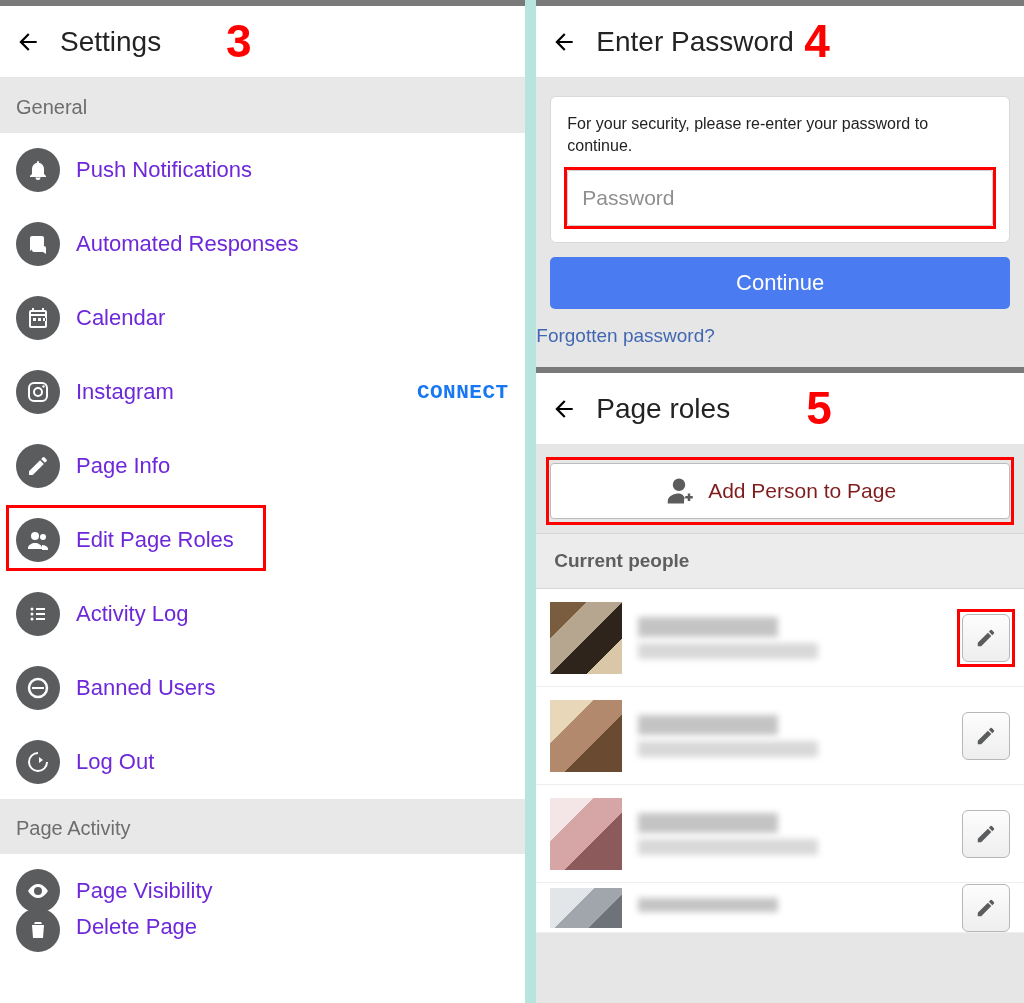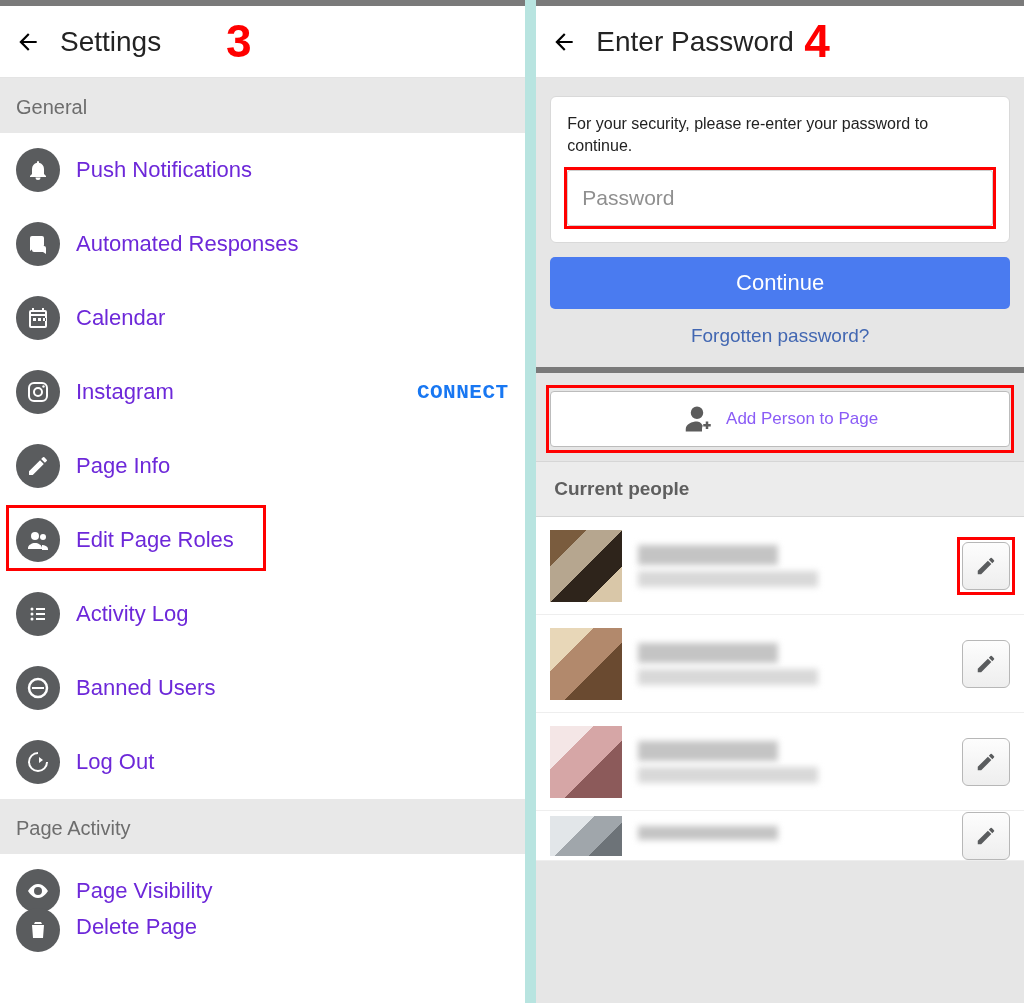--- a/index.html
+++ b/index.html
@@ -116,40 +116,39 @@
     margin: 14px 14px 4px;
     height: 52px;
     background: #4a7bf0;
     color: #fff;
     border-radius: 5px;
     display: flex; align-items: center; justify-content: center;
     font-size: 22px;
     cursor: pointer;
   }
   .forgot-link {
-    text-align: center;
     margin: 16px 0 18px;
     font-size: 19px;
     color: #4267b2;
     cursor: pointer;
   }
   .right-bg-gray { background: #e6e6e6; flex:1; display:flex; flex-direction:column; }
   .add-person-btn {
     margin: 18px 14px 14px;
     height: 56px;
     background: #fff;
     border: 1px solid #bcbcbc;
     border-radius: 4px;
     display: flex; align-items: center; justify-content: center;
     gap: 14px;
     cursor: pointer;
     position: relative;
   }
   .add-person-btn .person-plus { width: 30px; height: 30px; }
-  .add-person-label { font-size: 17px; color: #8b5cf6; }
+  .add-person-label { font-size: 21px; color: #7f1d1d; }
   .current-people-label {
     background: #ececec;
     color: #5e5e5e;
     font-weight: 600;
     font-size: 19px;
     padding: 16px 18px;
     border-top: 1px solid #d6d6d6;
     border-bottom: 1px solid #d6d6d6;
   }
   .people-list { background:#fff; }
@@ -345,20 +344,29 @@
       </div>
     </div>
     <div class="continue-btn">
       <span>Continue</span>
     </div>
     <div class="forgot-link">Forgotten password?</div>
   </div>
 
   <div class="topbar-gray"></div>
 
+  <div class="header roles-header">
+    <div class="back-arrow">
+      <svg viewBox="0 0 24 24">
+          <path d="M20 11H7.8l5.6-5.6L12 4l-8 8 8 8 1.4-1.4L7.8 13H20z" fill="#000"></path>
+        </svg>
+    </div>
+    <div class="header-title">Page roles</div>
+    <div class="step-num" style="left:270px; top:8px;">5</div>
+  </div>
 
   <div class="right-bg-gray">
     <div style="position:relative;">
       <div class="add-person-btn">
         <span class="person-plus">
           <svg viewBox="0 0 24 24" width="30" height="30">
               <path fill="#5c5c5c" d="M12 12a5 5 0 1 0-5-5 5 5 0 0 0 5 5zm0 2c-4 0-9 2-9 6v2h13v-2c0-1 .2-1.8.6-2.6C15 14.6 13.4 14 12 14zm7 0v2h-2v2h2v2h2v-2h2v-2h-2v-2z"></path>
             </svg>
         </span>
         <span class="add-person-label">Add Person to Page</span>

